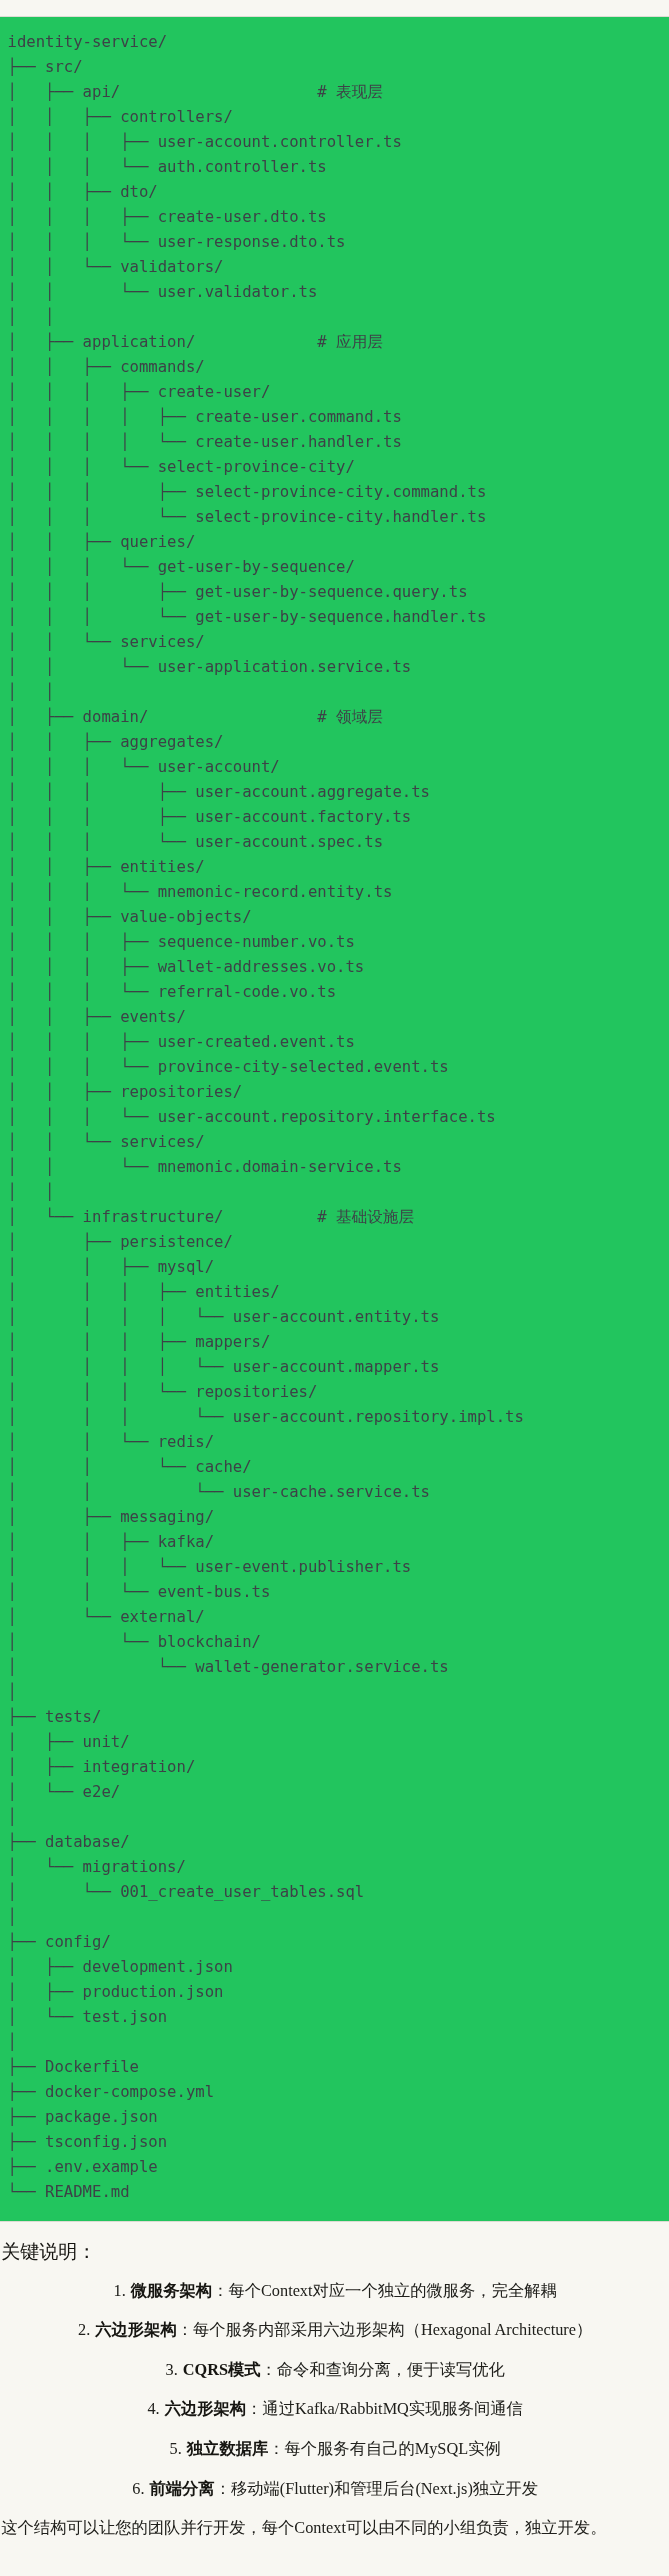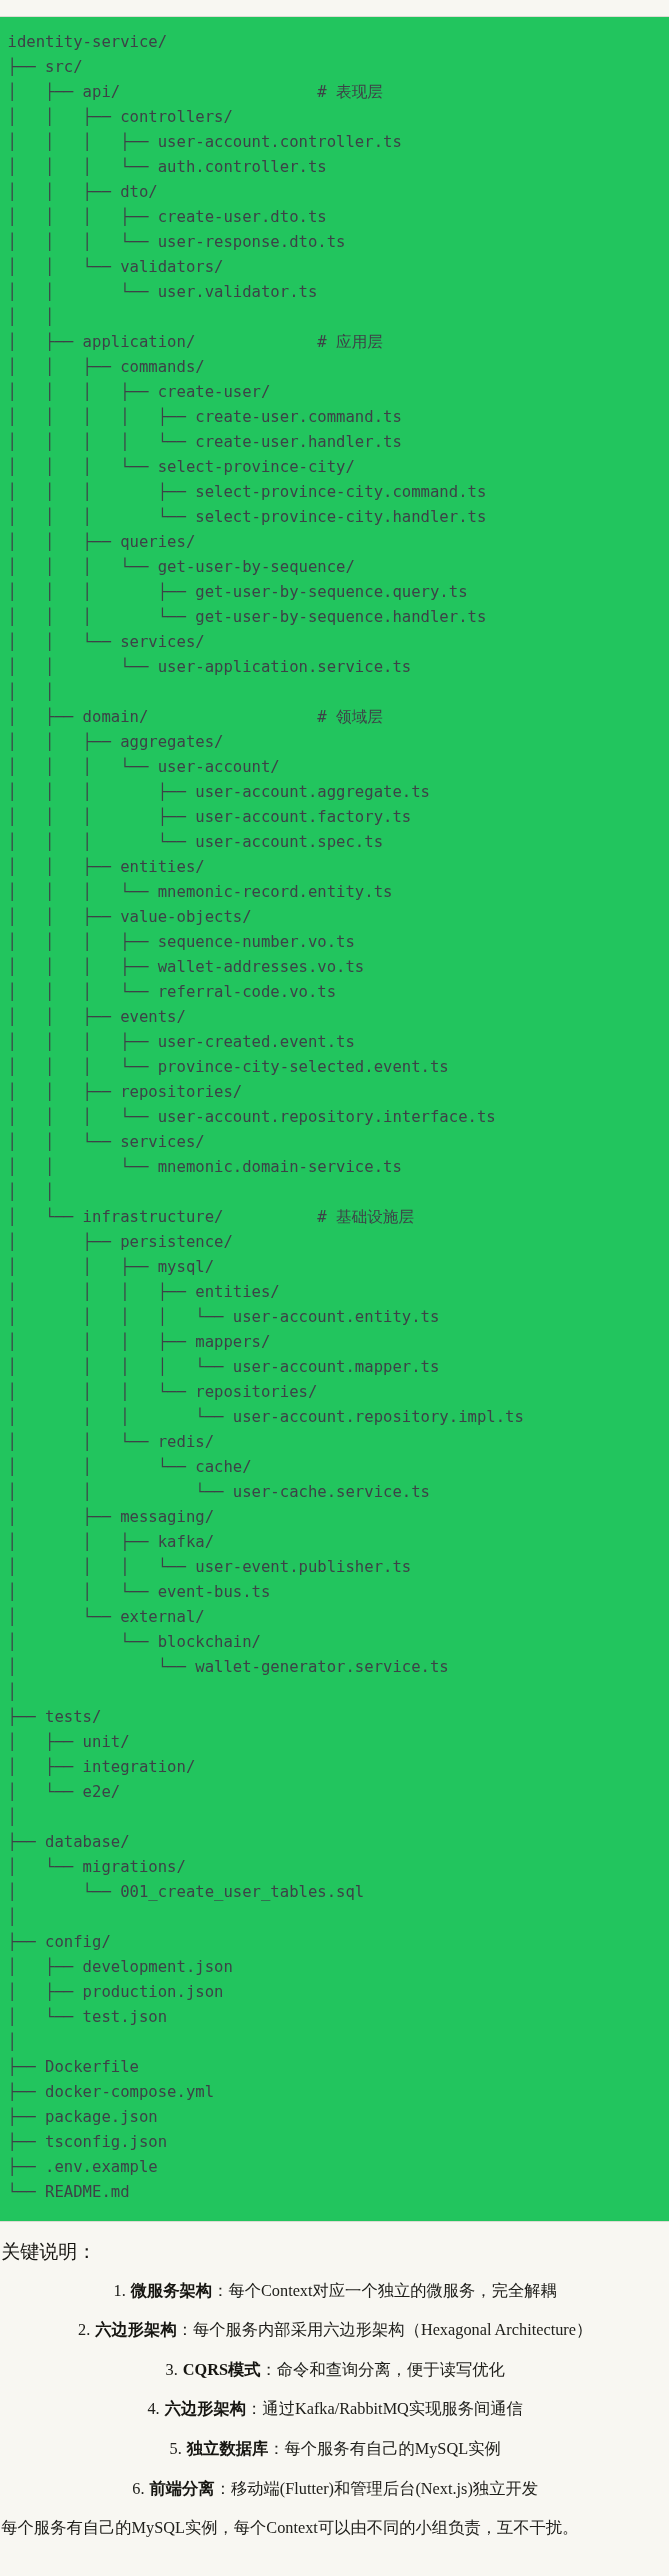--- a/index.html
+++ b/index.html
@@ -160,16 +160,16 @@
 
   <div class="notes-list">
     <div class="note-item"><span class="num">1.</span><span class="label">微服务架构</span><span class="rest">：每个Context对应一个独立的微服务，完全解耦</span></div>
     <div class="note-item"><span class="num">2.</span><span class="label">六边形架构</span><span class="rest">：每个服务内部采用六边形架构（Hexagonal Architecture）</span></div>
     <div class="note-item"><span class="num">3.</span><span class="label">CQRS模式</span><span class="rest">：命令和查询分离，便于读写优化</span></div>
     <div class="note-item"><span class="num">4.</span><span class="label">六边形架构</span><span class="rest">：通过Kafka/RabbitMQ实现服务间通信</span></div>
     <div class="note-item"><span class="num">5.</span><span class="label">独立数据库</span><span class="rest">：每个服务有自己的MySQL实例</span></div>
     <div class="note-item"><span class="num">6.</span><span class="label">前端分离</span><span class="rest">：移动端(Flutter)和管理后台(Next.js)独立开发</span></div>
   </div>
 
-  <p class="footer-note">每个服务有自己的MySQL实例，每个Context可以由不同的小组负责，互不干扰。</p>
+  <p class="footer-note">这个结构可以让您的团队并行开发，每个Context可以由不同的小组负责，独立开发。</p>
 
 </div>
 
 
 </body></html>

